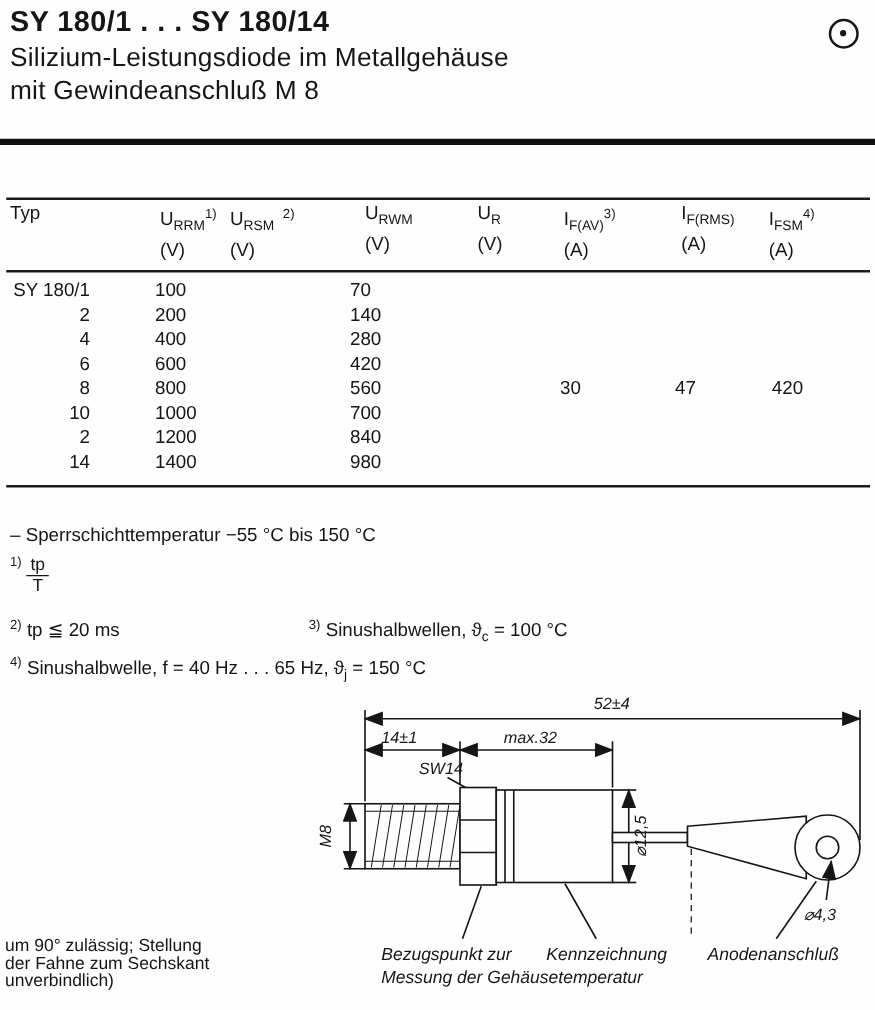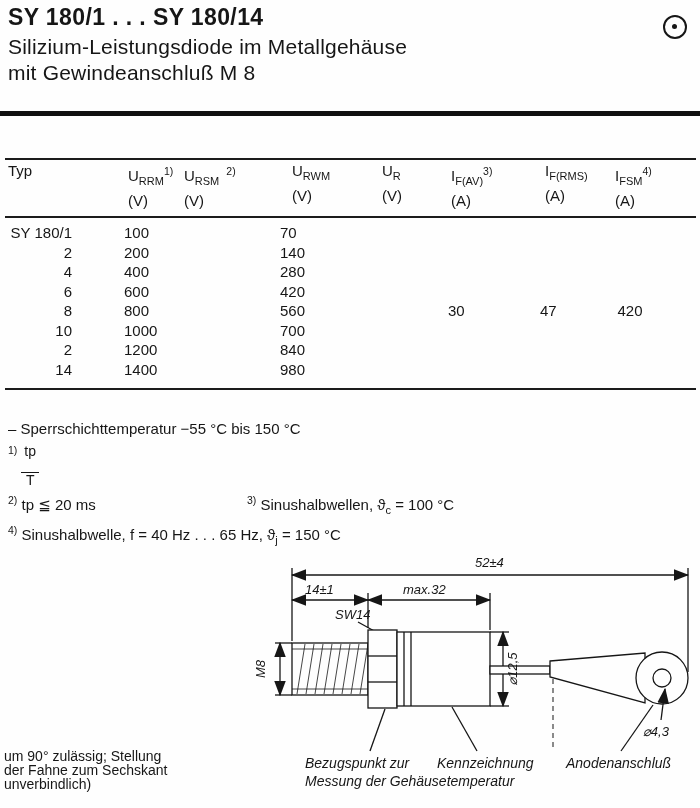--- a/index.html
+++ b/index.html
@@ -28,21 +28,21 @@
   .trow .v2{position:absolute;left:280px;width:100px;text-align:left}
   .cur{font-size:15px;top:302px}
   #cur-av{left:448px;width:40px;text-align:left}
   #cur-rms{left:540px;width:40px;text-align:left}
   #cur-fsm{left:603px;width:54px;text-align:center}
   .note{font-size:15px}
   #note-temp{left:8px;top:420px}
   #note-1{left:8px;top:444px;display:flex;align-items:center}
   #note-1 .sup{align-self:flex-start;margin-right:4px}
   .frac{display:inline-flex;flex-direction:column;align-items:center;font-size:14px;line-height:15px;margin-right:7px}
-  .frac .top{border-bottom:1.4px solid #161616;padding:0 3px 13px}
+  .frac .top{border-bottom:1.4px solid #161616;padding:0 3px 1px}
   #note-2{left:8px;top:494px}
   #note-3{left:247px;top:494px}
   #note-4{left:8px;top:524px}
   .svgwrap{left:225px;top:548px}
   .dlabel{font-size:14px;font-style:italic;white-space:nowrap}
   #lbl-ref1{left:305px;top:755px}
   #lbl-ref2{left:305px;top:773px}
   #lbl-marking{left:437px;top:755px}
   #lbl-anode{left:566px;top:755px}
   .sidenote{left:4px;top:750px;font-size:14px;line-height:13.8px;width:235px}

